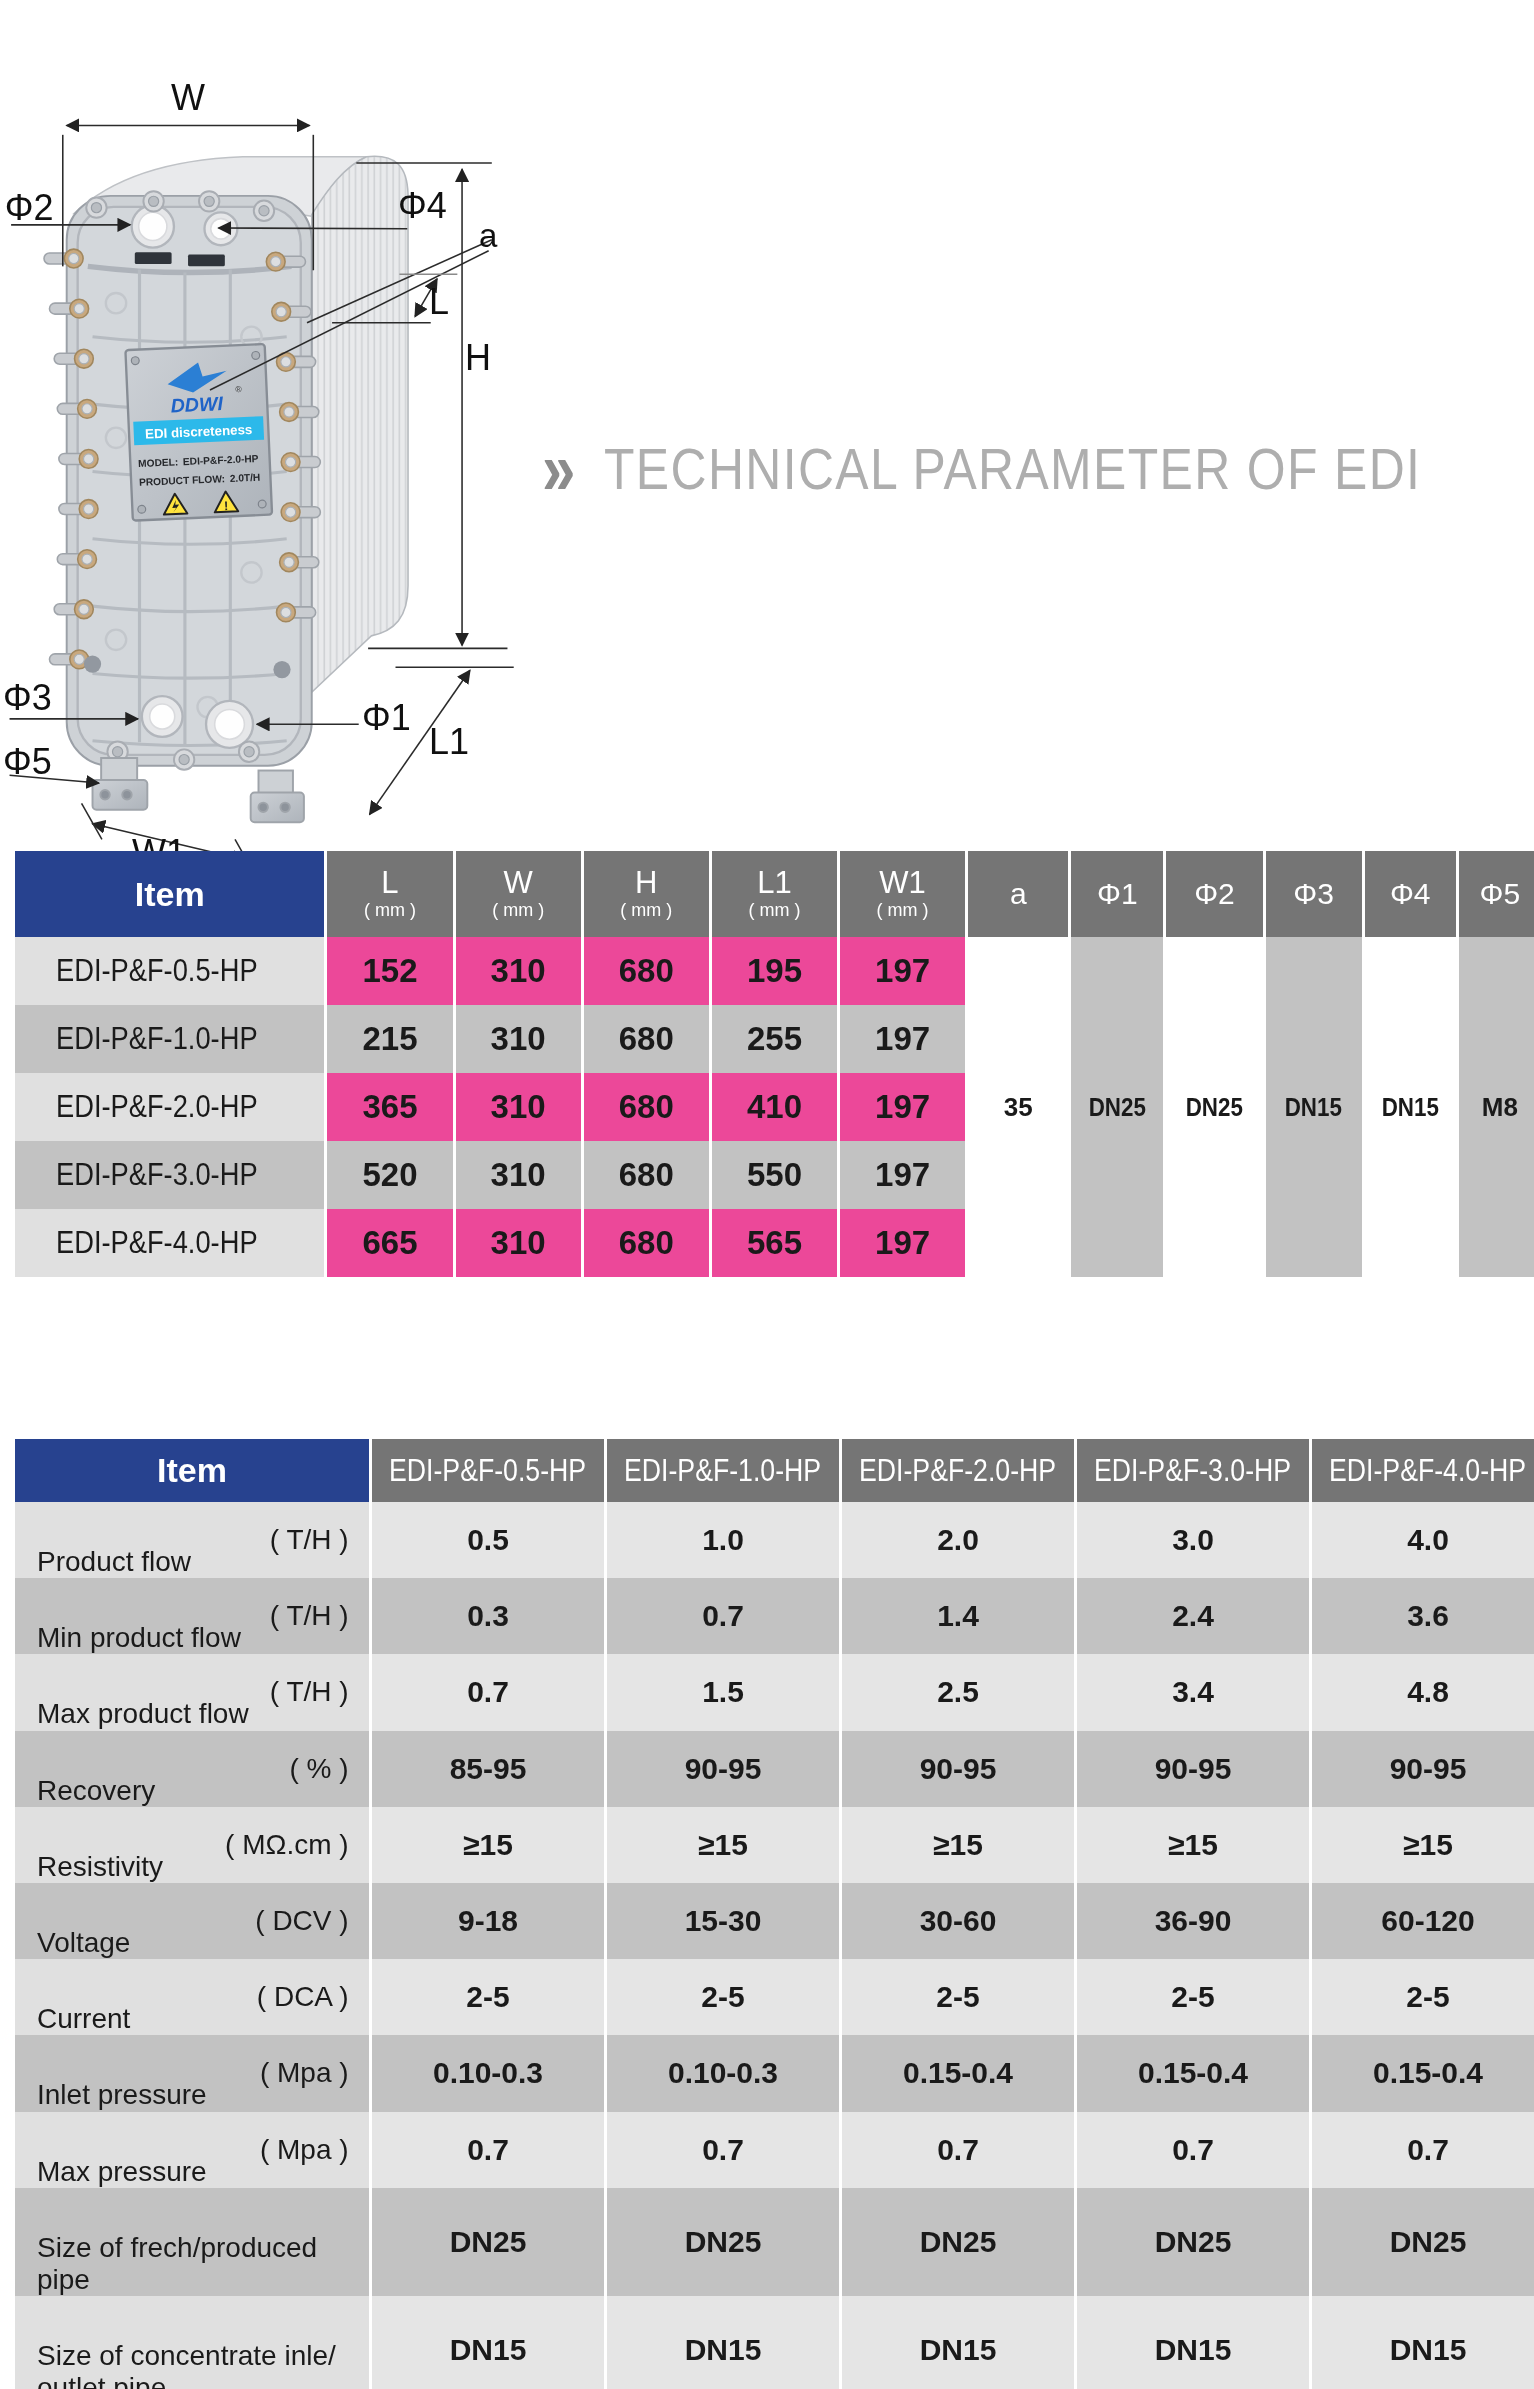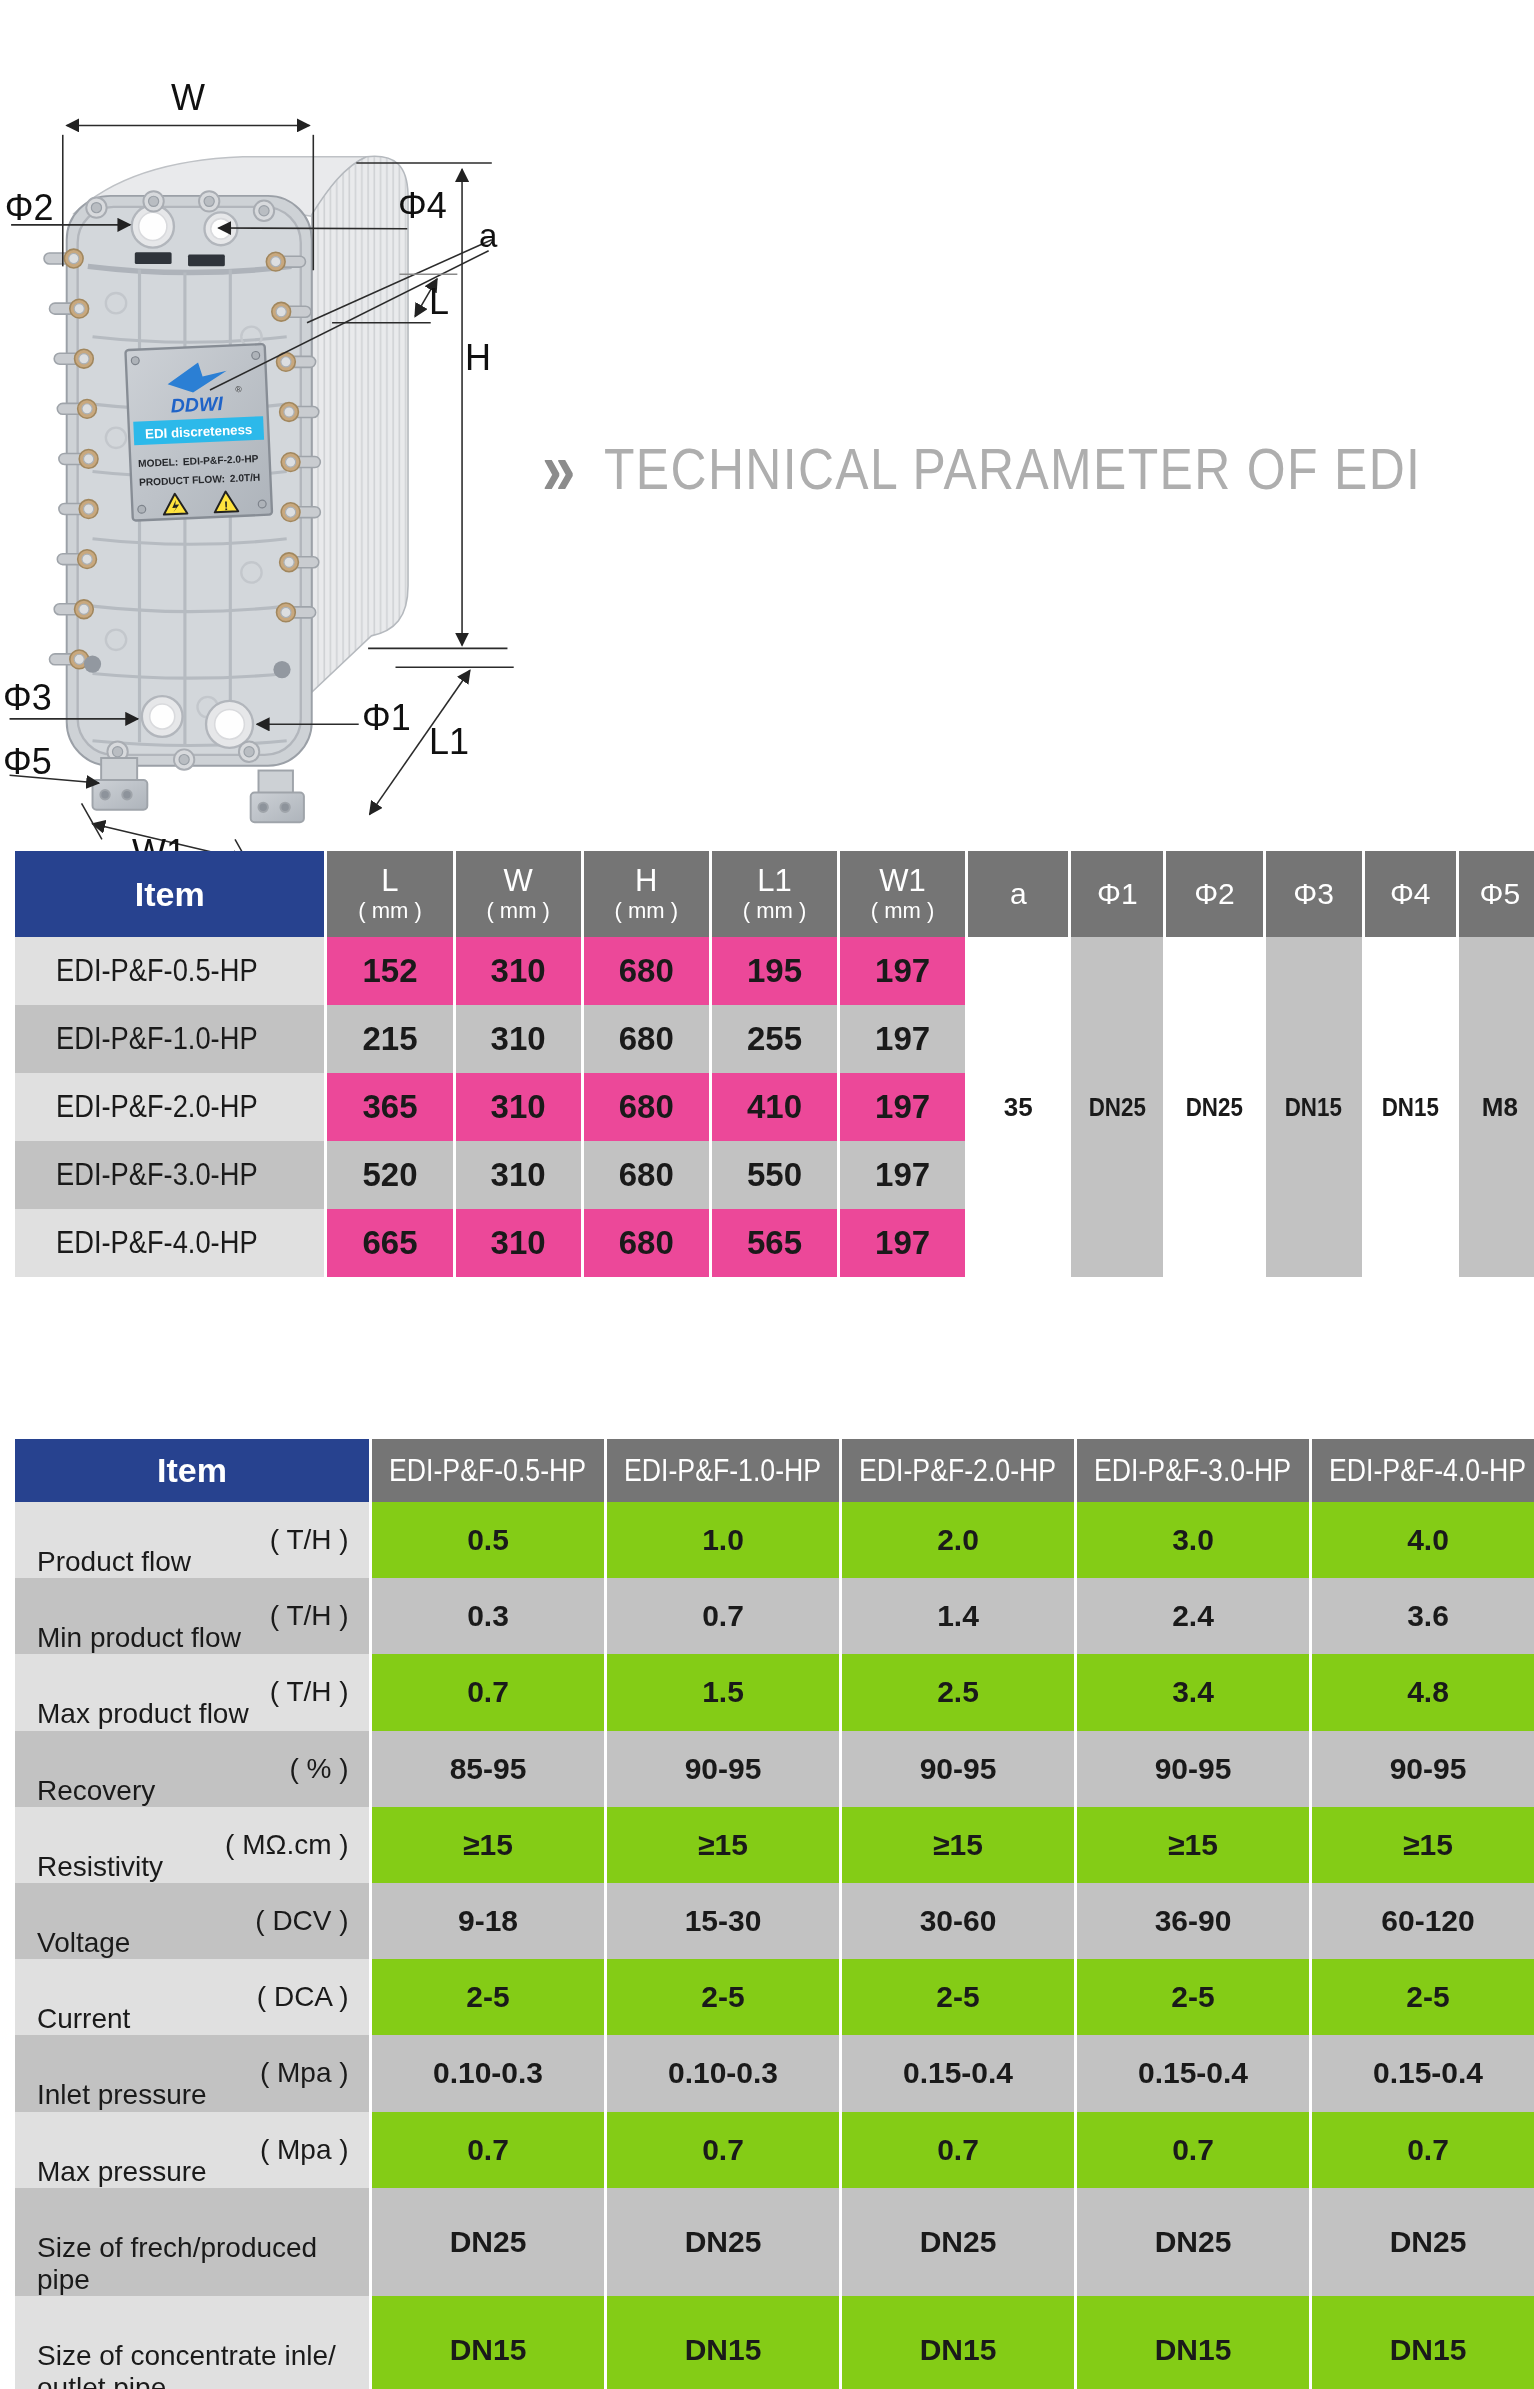--- a/index.html
+++ b/index.html
@@ -26,21 +26,21 @@
   .cond{display:inline-block;transform:scaleX(.86);transform-origin:center center;white-space:nowrap;}
   .cond-l{display:inline-block;transform:scaleX(.88);transform-origin:left center;white-space:nowrap;}
 
   
   .t1{top:851px;width:1532px;}
   .t1 tr{height:68px;}
   .t1 tr.hd{height:86px;}
   .t1 th.item{background:#27428f;color:#fff;font-size:34px;font-weight:bold;text-align:center;}
   .t1 th.dim{background:#757575;color:#fff;text-align:center;vertical-align:middle;}
   .t1 th.dim .l1{font-size:31px;line-height:1.1;}
-  .t1 th.dim .l2{font-size:22px;line-height:1.2;}
+  .t1 th.dim .l2{font-size:18px;line-height:1.2;}
   .t1 th.simple{background:#757575;color:#fff;font-size:30px;text-align:center;vertical-align:middle;}
   .t1 td{font-size:33px;text-align:center;vertical-align:middle;}
   .t1 td.item{text-align:left;padding-left:41px;font-size:31px;}
   .t1 td.num{font-weight:bold;}
   .t1 tr.lt td.item{background:#e0e0e0;}
   .t1 tr.lt td.num{background:#ec4899;}
   .t1 tr.gr td{background:#c2c2c2;}
   .t1 td.m{font-weight:bold;font-size:26px;vertical-align:middle;}
   .t1 td.mw{background:#ffffff;}
   .t1 td.mg{background:#c2c2c2;}
@@ -49,21 +49,21 @@
   .t2{top:1439px;width:1532px;}
   .t2 tr{height:76px;}
   .t2 tr.hd{height:63px;}
   .t2 th.item{background:#27428f;color:#fff;font-size:34px;font-weight:bold;text-align:center;}
   .t2 th.col{background:#757575;color:#fff;font-size:31px;text-align:center;vertical-align:middle;}
   .t2 td.lbl{font-size:28px;vertical-align:middle;}
   .t2 td.lbl .wrap{display:flex;justify-content:space-between;align-items:center;padding:0 20.4px 0 22px;}
   .t2 td.lbl .name{white-space:pre-line;line-height:1.15;margin-top:44px;}
   .t2 td.val{font-size:30px;font-weight:bold;text-align:center;vertical-align:middle;}
   .t2 tr.lt td.lbl{background:#e0e0e0;}
-  .t2 tr.lt td.val{background:#84cc16;}
+  .t2 tr.lt td.val{background:#e5e5e5;}
   .t2 tr.gr td{background:#c2c2c2;}
 </style>
 </head>
 <body>
 
 <div class="page">
 
   <div class="illus">
     <svg width="517" height="869" viewBox="0 0 660 1110">
       <defs>

